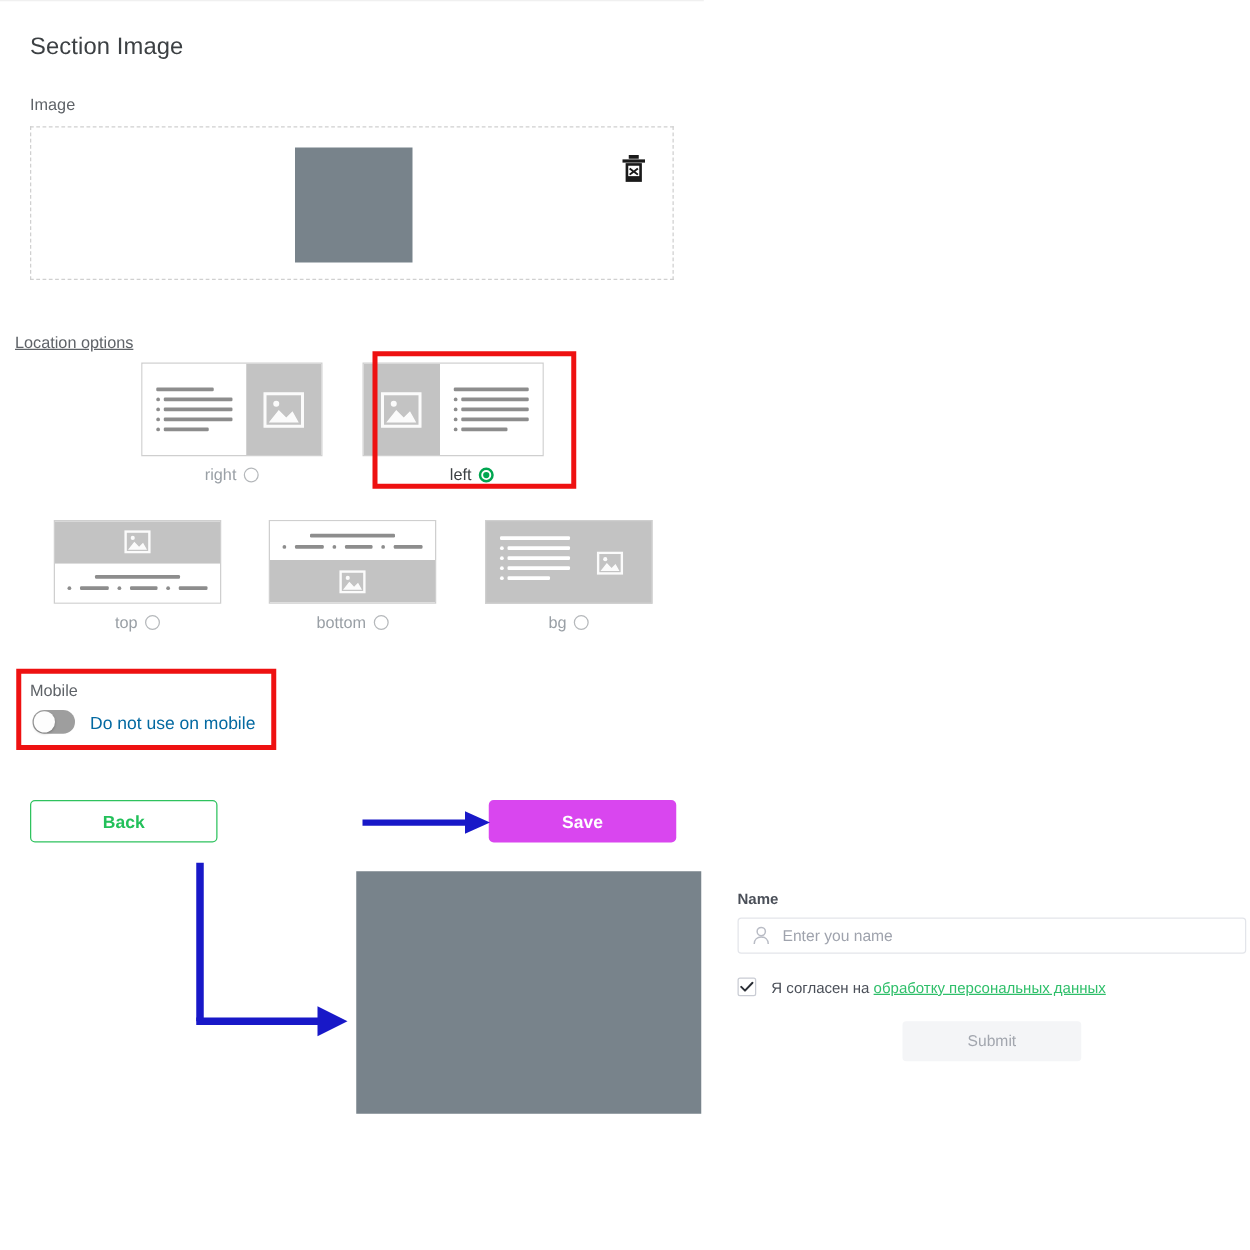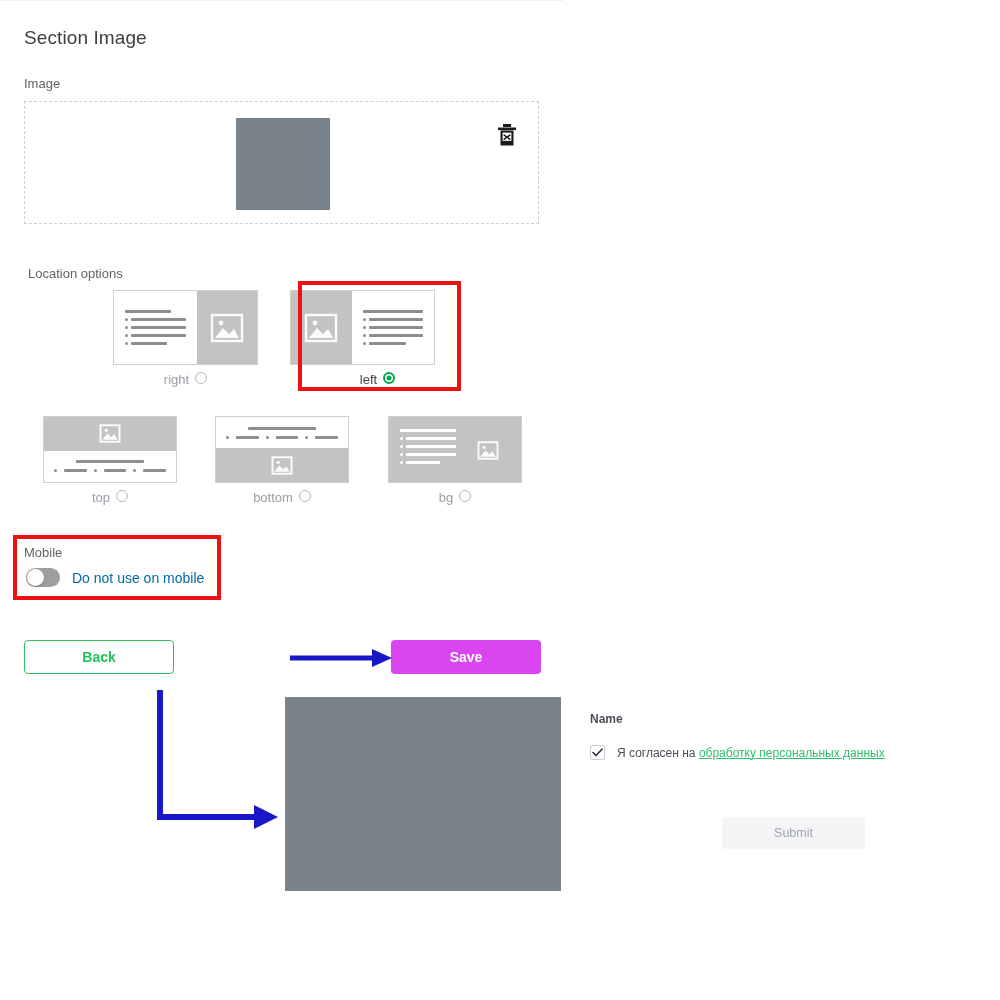--- a/index.html
+++ b/index.html
@@ -36,21 +36,21 @@
     font-weight: 400;
     color: #3c4043;
     letter-spacing: 0.1px;
   }
   .field-label {
     position: absolute;
     font-size: 13px;
     color: #5f6368;
   }
   #image-label { left: 24px; top: 76px; }
-  #location-label { left: 28px; top: 266px; }
+  #location-label { left: 12px; top: 266px; text-decoration: underline; }
 
   .dropzone {
     position: absolute;
     left: 24px; top: 101px;
     width: 515px; height: 123px;
     border: 1px dashed #d0d0d0;
     box-sizing: border-box;
     background: #fff;
   }
   .dropzone-thumb {
@@ -78,20 +78,21 @@
     display: flex;
     overflow: hidden;
     cursor: pointer;
   }
   .opt-caption {
     text-align: center;
     font-size: 13px;
     color: #9aa0a6;
     margin-top: 7px;
     display: flex;
+    align-items: center;
     justify-content: center;
     gap: 6px;
     user-select: none;
   }
   .opt-caption.sel { color: #3c4043; }
   .radio {
     width: 12px; height: 12px;
     border-radius: 50%;
     border: 1px solid #b5b8bb;
     box-sizing: border-box;
@@ -515,20 +516,27 @@
 
   <button class="btn-back">Back</button>
   <button class="btn-save">Save</button>
 </div>
 
 <div class="preview">
   <div class="preview-image"></div>
 
   <div class="preview-form">
     <div class="form-label">Name</div>
+    <div class="form-input">
+      <svg width="16" height="17" viewBox="0 0 16 17">
+        <circle cx="8" cy="5.2" r="3.3" fill="none" stroke="#b9bcc5" stroke-width="1.2"></circle>
+        <path d="M2.4 15.2 C2.4 11.4 5 9.6 8 9.6 C11 9.6 13.6 11.4 13.6 15.2" fill="none" stroke="#b9bcc5" stroke-width="1.2"></path>
+      </svg>
+      <span class="ph">Enter you name</span>
+    </div>
 
     <div class="consent-row">
       <div class="checkbox">
         <svg width="11" height="9" viewBox="0 0 11 9">
           <path d="M1 4.5 L4 7.5 L10 1.2" fill="none" stroke="#2b2f36" stroke-width="1.6" stroke-linecap="round" stroke-linejoin="round"></path>
         </svg>
       </div>
       <div class="consent-text">
         <span>Я согласен на</span>
         <a class="consent-link" href="#">обработку персональных данных</a>

